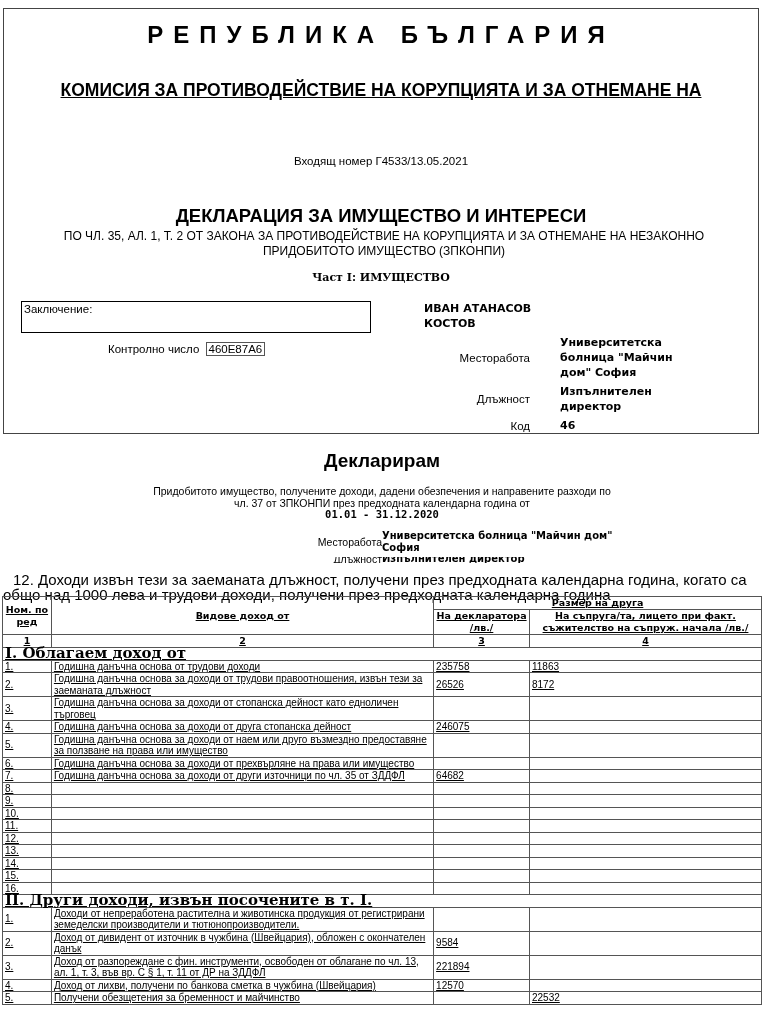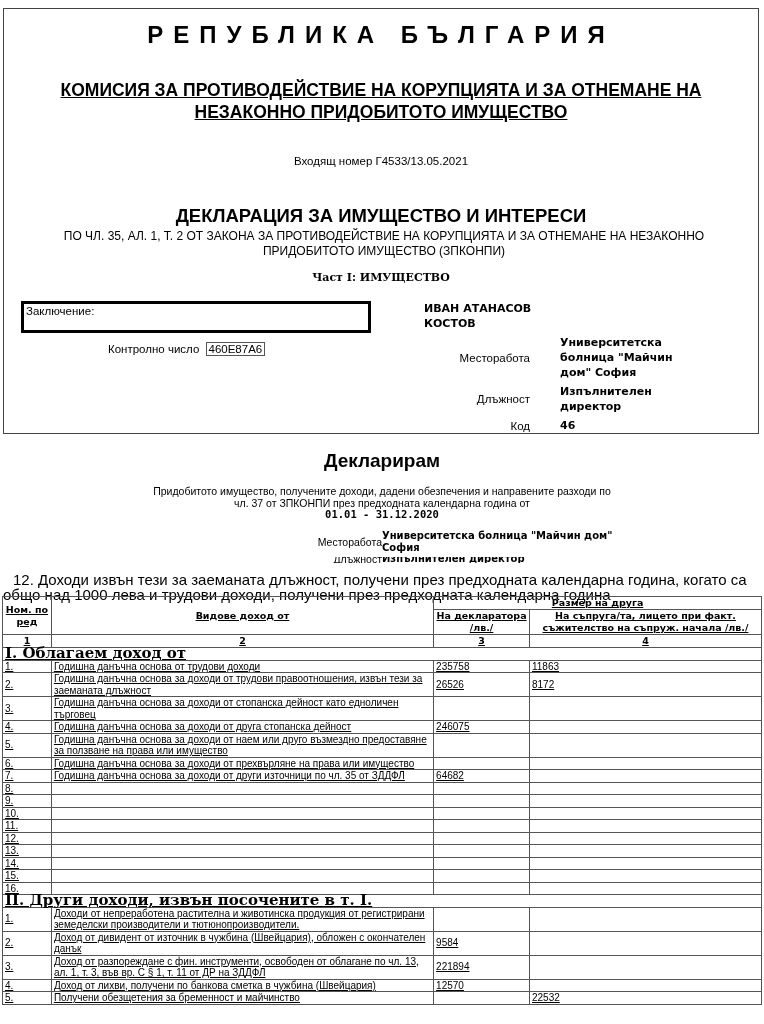--- a/index.html
+++ b/index.html
@@ -4,21 +4,21 @@
 <style>
   html, body { margin:0; padding:0; background:#fff; }
   body { width:764px; height:1024px; overflow:hidden; position:relative; font-family:"DejaVu Sans", sans-serif; color:#000; }
   .hdr-box { position:absolute; left:3px; top:8px; width:756px; height:426px; border:1px solid #444; box-sizing:border-box; }
   .republic { position:absolute; left:0; top:12px; width:100%; text-align:center; font-family:"Liberation Sans", sans-serif; font-weight:bold; font-size:24px; letter-spacing:10px; }
   .commission { position:absolute; left:0; top:70px; width:100%; text-align:center; font-family:Liberation Sans, sans-serif; font-weight:bold; font-size:17.5px; line-height:22px; text-decoration:underline; }
   .incoming { position:absolute; left:0; top:146px; width:100%; text-align:center; font-size:11.5px; font-family:"Liberation Sans", sans-serif; }
   .decl-title { position:absolute; left:0; top:196px; width:100%; text-align:center; font-family:"Liberation Sans", sans-serif; font-weight:bold; font-size:18.5px; }
   .decl-sub { position:absolute; left:40px; width:680px; top:220px; text-align:center; font-family:"Liberation Sans", sans-serif; font-size:12px; line-height:15px; }
   .part { position:absolute; left:0; top:262px; width:100%; text-align:center; font-family:"DejaVu Serif", serif; font-weight:bold; font-size:11px; }
-  .conclusion { position:absolute; left:17px; top:292px; width:350px; height:32px; border:3px solid #000000; box-sizing:border-box; font-size:11.5px; font-family:"Liberation Sans", sans-serif; padding:1px 2px; }
+  .conclusion { position:absolute; left:17px; top:292px; width:350px; height:32px; border:1px solid #000000; box-sizing:border-box; font-size:11.5px; font-family:"Liberation Sans", sans-serif; padding:1px 2px; }
   .control { position:absolute; left:104px; top:334px; font-size:11.5px; font-family:"Liberation Sans", sans-serif; }
   .control .code { border:1px solid #555; padding:0 2px; margin-left:3px; }
   .info { position:absolute; left:420px; top:292px; width:320px; }
   .info-row { display:flex; margin-bottom:4px; }
   .info-label { width:136px; text-align:right; padding-right:30px; font-size:11.5px; font-family:"Liberation Sans", sans-serif; display:flex; align-items:center; justify-content:flex-end; box-sizing:border-box; }
   .info-value { width:120px; font-weight:bold; font-size:11px; line-height:15px; }
   .declare { position:absolute; left:0; top:450px; width:100%; text-align:center; font-family:"Liberation Sans", sans-serif; font-weight:bold; font-size:19px; }
   .acquired { position:absolute; left:150px; width:464px; top:485px; text-align:center; font-family:"Liberation Sans", sans-serif; font-size:10.5px; line-height:12px; }
   .period { position:absolute; left:0; top:508px; width:100%; text-align:center; font-family:"DejaVu Sans Mono", monospace; font-weight:bold; font-size:10.5px; }
   .wp2 { position:absolute; left:310px; top:530px; display:flex; align-items:center; }
@@ -35,21 +35,20 @@
   .sechead td { font-family:"DejaVu Serif", serif; font-weight:bold; font-size:15px; }
   .c1 { width:44px; } .c2 { width:379px;margin-top:48px; } .c3 { width:91px; } .c4 { width:228px; }
 </style>
 </head>
 <body>
 
 <div class="hdr-box">
   <div class="republic">РЕПУБЛИКА БЪЛГАРИЯ</div>
   <div class="commission">
     <div>КОМИСИЯ ЗА ПРОТИВОДЕЙСТВИЕ НА КОРУПЦИЯТА И ЗА ОТНЕМАНЕ НА</div>
-    <div>НЕЗАКОННО ПРИДОБИТОТО ИМУЩЕСТВО</div>
   </div>
   <div class="incoming">Входящ номер Г4533/13.05.2021</div>
   <div class="decl-title">ДЕКЛАРАЦИЯ ЗА ИМУЩЕСТВО И ИНТЕРЕСИ</div>
   <div class="decl-sub">ПО ЧЛ. 35, АЛ. 1, Т. 2 ОТ ЗАКОНА ЗА ПРОТИВОДЕЙСТВИЕ НА КОРУПЦИЯТА И ЗА ОТНЕМАНЕ НА НЕЗАКОННО ПРИДОБИТОТО ИМУЩЕСТВО (ЗПКОНПИ)</div>
   <div class="part">Част I: ИМУЩЕСТВО</div>
 
   <div class="conclusion">
     <span>Заключение:</span>
   </div>
   <div class="control">

